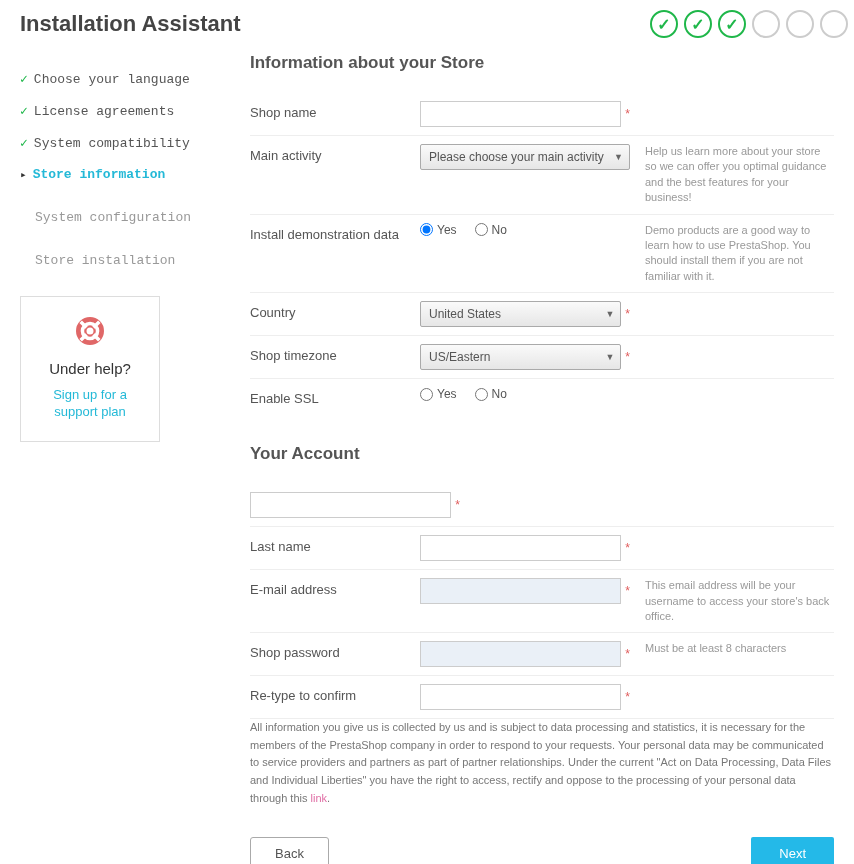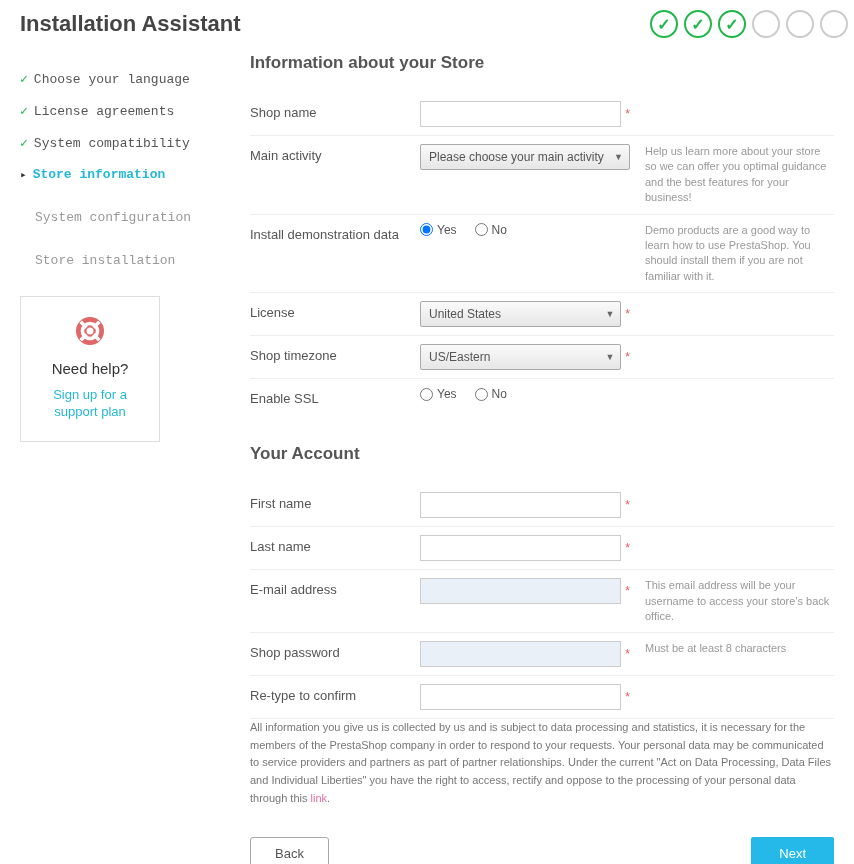--- a/index.html
+++ b/index.html
@@ -94,21 +94,21 @@
     </ul>
 
     <div class="helpbox">
       <div class="icon">
         <svg width="28" height="28" viewBox="0 0 24 24">
             <circle cx="12" cy="12" r="10" fill="none" stroke="#e06767" stroke-width="4"></circle>
             <circle cx="12" cy="12" r="4" fill="none" stroke="#e06767" stroke-width="2"></circle>
             <path d="M4 4 L9 9 M20 4 L15 9 M4 20 L9 15 M20 20 L15 15" stroke="#fff" stroke-width="3"></path>
           </svg>
       </div>
-      <div class="title">Need help?</div>
+      <div class="title">Under help?</div>
       <div class="link">Sign up for a support plan</div>
     </div>
   </div>
 
   <div class="main">
     <h2>Information about your Store</h2>
 
     <div class="field">
       <div class="label">Shop name</div>
       <div class="control">
@@ -138,21 +138,21 @@
           <label>
               <input type="radio" name="demo" style="">
               <span>No</span>
             </label>
         </div>
       </div>
       <div class="hint">Demo products are a good way to learn how to use PrestaShop. You should install them if you are not familiar with it.</div>
     </div>
 
     <div class="field">
-      <div class="label">License</div>
+      <div class="label">Country</div>
       <div class="control">
         <div class="tselect">
             <span>United States</span>
           </div>
         <span class="req">*</span>
       </div>
     </div>
 
     <div class="field">
       <div class="label">Shop timezone</div>
@@ -177,21 +177,20 @@
               <span>No</span>
             </label>
         </div>
       </div>
     </div>
 
     <div class="section-gap"></div>
     <h2>Your Account</h2>
 
     <div class="field">
-      <div class="label">First name</div>
       <div class="control">
         <input class="tinput" type="text" value="" style="">
         <span class="req">*</span>
       </div>
     </div>
 
     <div class="field">
       <div class="label">Last name</div>
       <div class="control">
         <input class="tinput" type="text" value="" style="">

